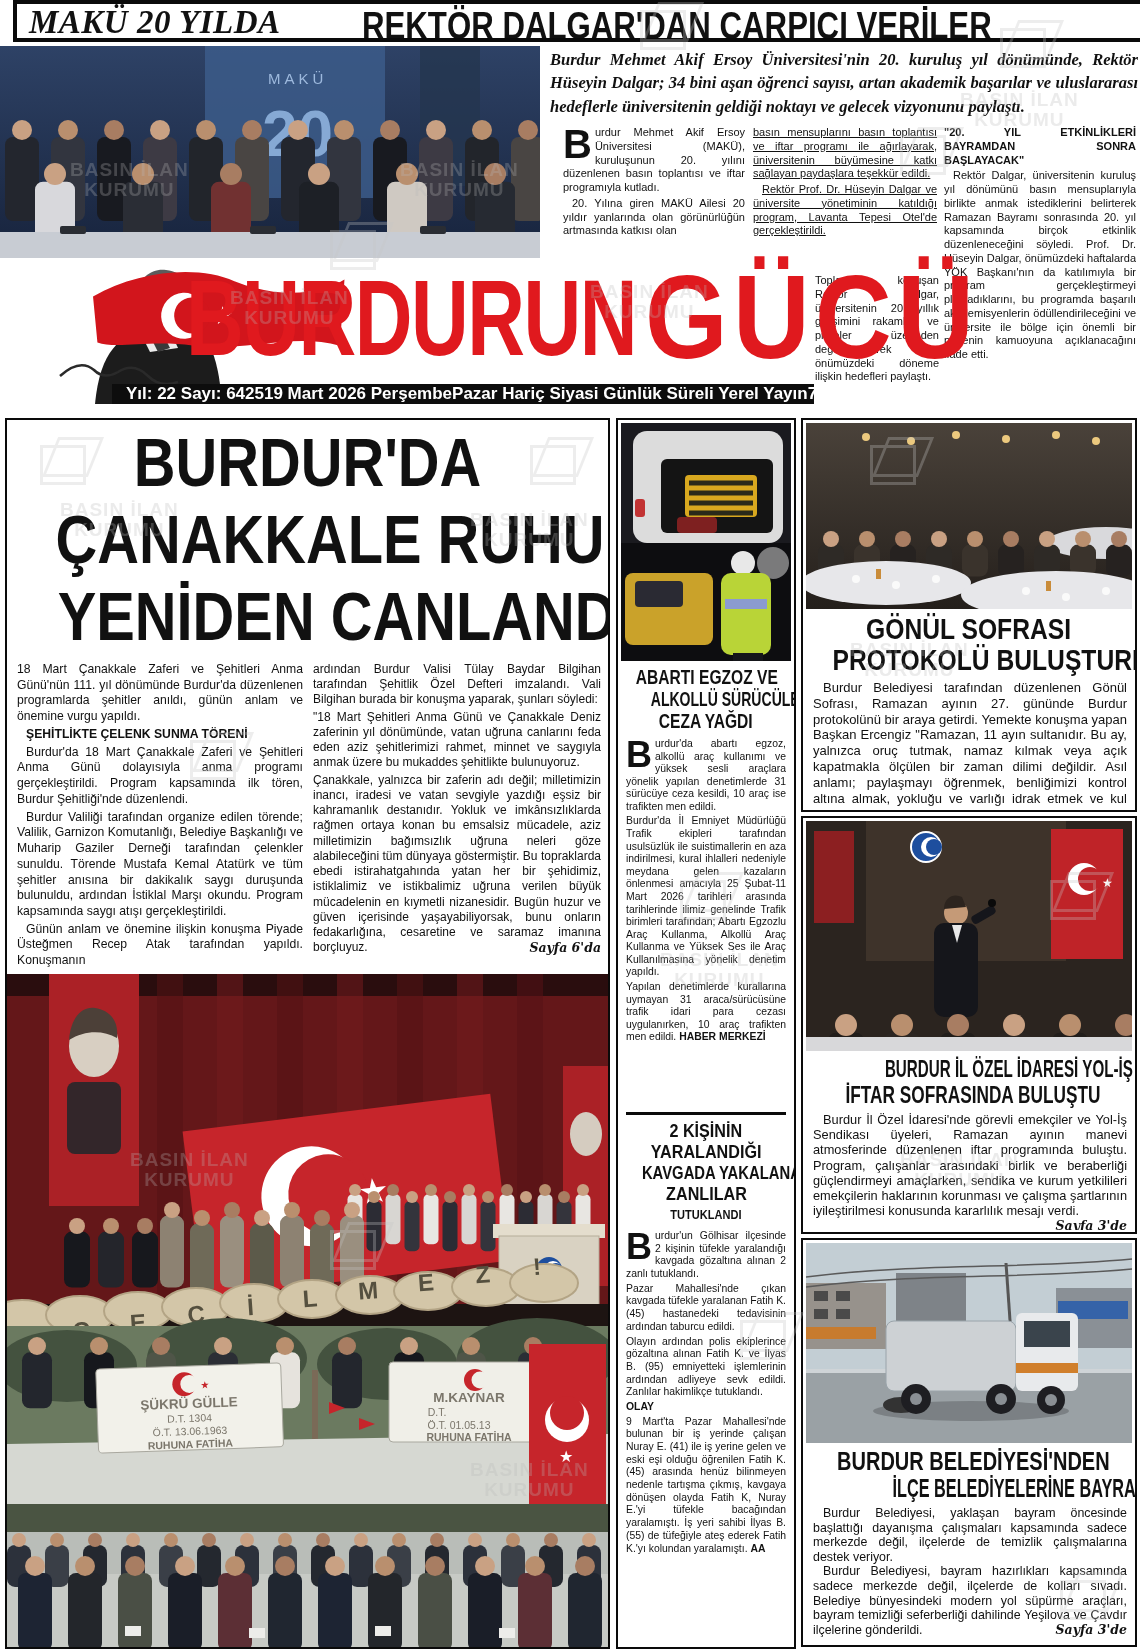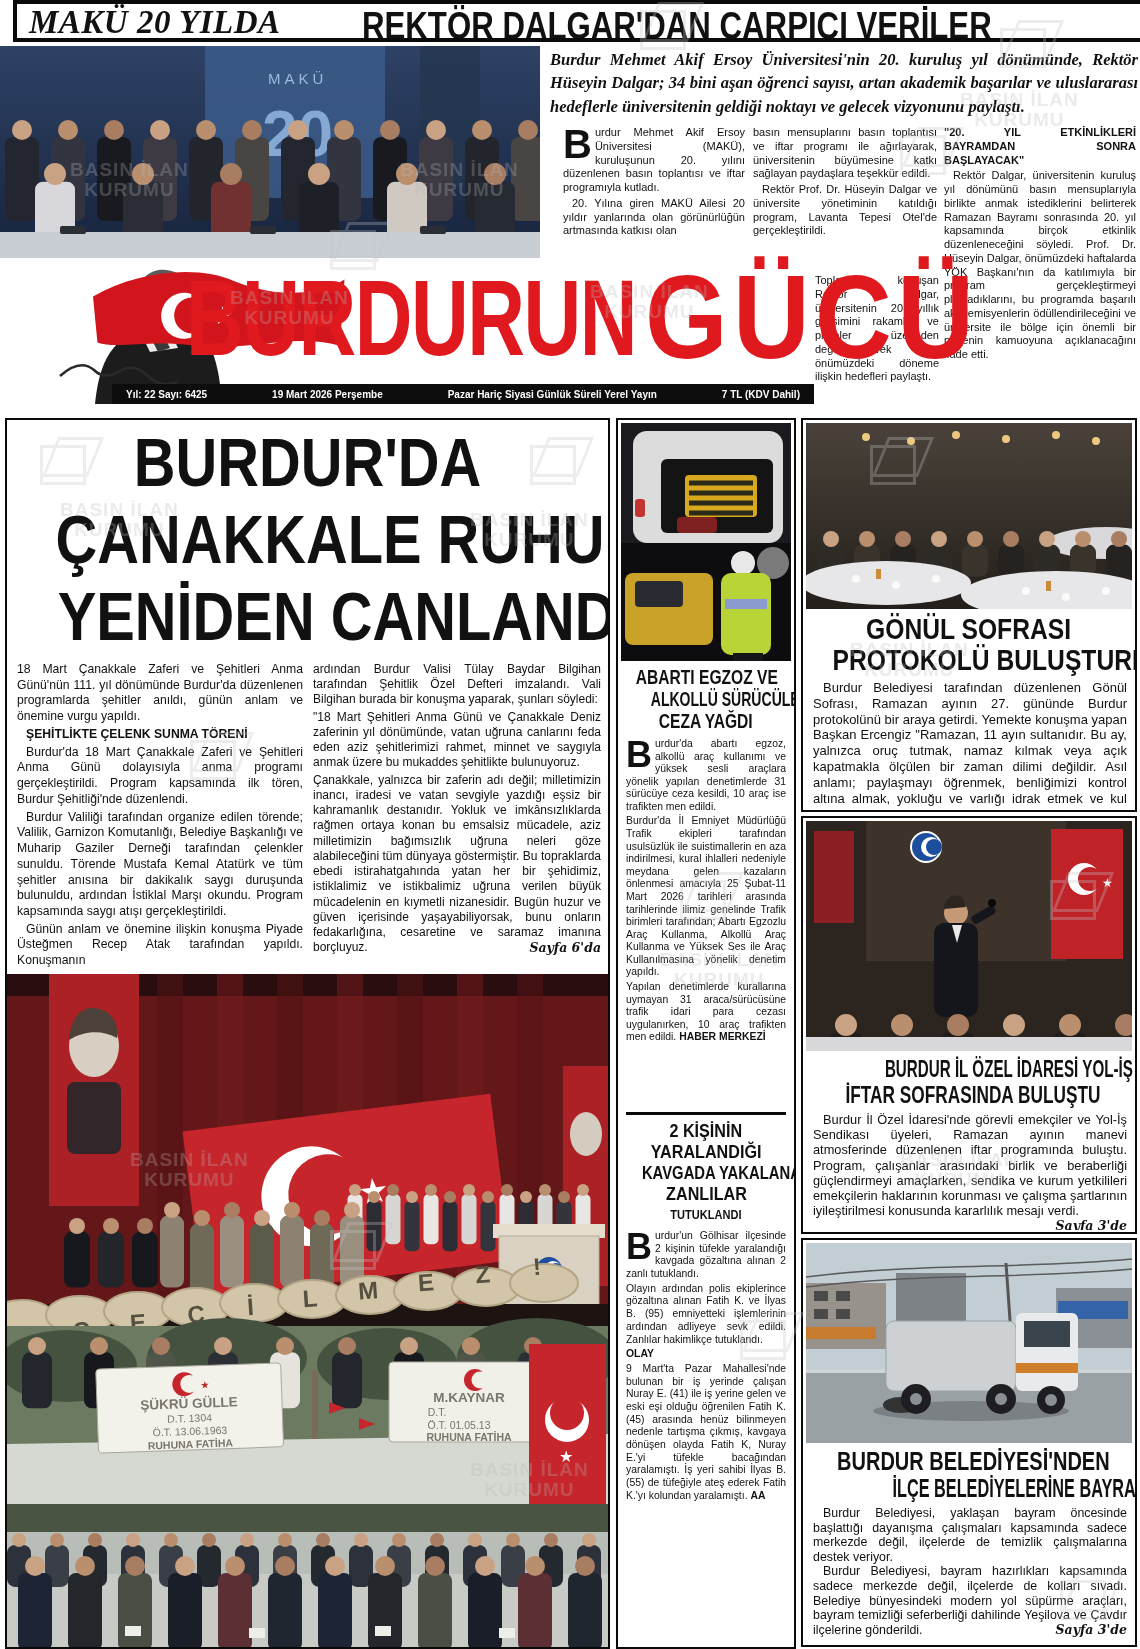--- a/index.html
+++ b/index.html
@@ -21,21 +21,21 @@
             font-style:italic;font-weight:bold;font-size:16.5px;line-height:1.42;text-align:justify;}
   .bodytxt{font-size:11px;line-height:1.25;text-align:justify;}
   .bodytxt p{margin:0 0 2px 0;text-indent:9px;}
   .bodytxt p.noind{text-indent:0;}
   .dropcap{float:left;font-size:40px;line-height:.82;font-weight:bold;padding:2px 3px 0 0;text-indent:0;}
   .subhead{font-weight:bold;}
 
   
   .mast-bar{left:112px;top:384px;width:702px;height:20px;background:#0d0d0d;color:#fff;
             display:flex;align-items:center;justify-content:space-between;padding:0 14px;box-sizing:border-box;
-            font-size:10px;font-weight:bold;white-space:nowrap;}
+            font-size:17px;font-weight:bold;white-space:nowrap;}
   .logo-main{left:186px;top:264px;font-size:108px;font-weight:bold;color:#e0191e;line-height:1;letter-spacing:-2px;}
   .logo-accent{left:645px;top:258px;font-size:118px;font-weight:bold;color:#e0191e;line-height:1;letter-spacing:6px;}
   .logo-sub{left:800px;top:352px;font-size:33px;font-weight:bold;color:#e0191e;letter-spacing:6px;}
 
   
   .nbox{border:2px solid #0a0a0a;background:#fff;box-sizing:border-box;overflow:hidden;}
   .left-box{left:5px;top:418px;width:605px;height:1231px;}
   .mid-box{left:616px;top:418px;width:180px;height:1231px;}
   .rbox1{left:801px;top:418px;width:336px;height:394px;}
   .rbox2{left:801px;top:816px;width:336px;height:418px;}
@@ -135,21 +135,21 @@
     <rect x="420" y="180" width="26" height="8" rx="2" fill="#2a2d33"></rect>
   </svg>
 
   <div class="abs lead-sub">Burdur Mehmet Akif Ersoy Üniversitesi'nin 20. kuruluş yıl dönümünde, Rektör Hüseyin Dalgar; 34 bini aşan öğrenci sayısı, artan akademik başarılar ve uluslararası hedeflerle üniversitenin geldiği noktayı ve gelecek vizyonunu paylaştı.</div>
 
   <div class="abs bodytxt" style="left:563px;top:126px;width:182px;height:150px;overflow:hidden;">
     <p class="noind"><span class="dropcap">B</span><span>urdur Mehmet Akif Ersoy Üniversitesi (MAKÜ), kuruluşunun 20. yılını düzenlenen basın toplantısı ve iftar programıyla kutladı.</span></p>
     <p><span>20. Yılına giren MAKÜ Ailesi 20 yıldır yanlarında olan görünürlüğün artmasında katkısı olan</span></p>
   </div>
 
-  <div class="abs bodytxt" style="left:753px;top:126px;width:184px;height:132px;overflow:hidden;">
+  <div class="abs bodytxt" style="left:753px;top:126px;width:184px;height:132px;overflow:hidden;text-decoration:underline;">
     <p class="noind"><span>basın mensuplarını basın toplantısı ve iftar programı ile ağırlayarak, üniversitenin büyümesine katkı sağlayan paydaşlara teşekkür edildi.</span></p>
     <p><span>Rektör Prof. Dr. Hüseyin Dalgar ve üniversite yönetiminin katıldığı program, Lavanta Tepesi Otel'de gerçekleştirildi.</span></p>
   </div>
 
   <div class="abs bodytxt" style="left:815px;top:254px;width:124px;height:154px;overflow:hidden;margin-top:20px;">
     <p class="noind"><span>Toplantıda konuşan Rektör Dalgar, üniversitenin 20 yıllık gelişimini rakamlar ve projeler üzerinden değerlendirerek önümüzdeki döneme ilişkin hedefleri paylaştı.</span></p>
   </div>
 
   <div class="abs bodytxt" style="left:944px;top:126px;width:192px;height:288px;overflow:hidden;">
     <p class="noind subhead">"20. YIL ETKİNLİKLERİ BAYRAMDAN SONRA BAŞLAYACAK"</p>
@@ -504,20 +504,21 @@
     <div class="m-headline" style="top:700px;line-height:21px;">
       <span class="ln" style="font-size:19px;"><span class="cond" style="transform:scaleX(.85);">2 KİŞİNİN</span></span>
       <span class="ln" style="font-size:19px;"><span class="cond" style="transform:scaleX(.85);">YARALANDIĞI</span></span>
       <span class="ln" style="font-size:19px;"><span class="cond" style="transform:scaleX(.78);">KAVGADA YAKALANAN</span></span>
       <span class="ln" style="font-size:19px;"><span class="cond" style="transform:scaleX(.85);">ZANLILAR</span></span>
       <span class="ln" style="font-size:13px;"><span class="cond" style="transform:scaleX(.85);">TUTUKLANDI</span></span>
     </div>
 
     <div class="abs bodytxt" style="left:8px;top:810px;width:160px;height:412px;overflow:hidden;font-size:10.4px;line-height:1.22;">
       <p class="noind"><span class="dropcap" style="font-size:36px;">B</span><span>urdur'un Gölhisar ilçesinde 2 kişinin tüfekle yaralandığı kavgada gözaltına alınan 2 zanlı tutuklandı.</span></p>
+      <p class="noind"><span>Pazar Mahallesi'nde çıkan kavgada tüfekle yaralanan Fatih K. (45) hastanedeki tedavisinin ardından taburcu edildi.</span></p>
       <p class="noind"><span>Olayın ardından polis ekiplerince gözaltına alınan Fatih K. ve İlyas B. (95) emniyetteki işlemlerinin ardından adliyeye sevk edildi. Zanlılar hakimlikçe tutuklandı.</span></p>
       <p class="noind subhead">OLAY</p>
       <p class="noind"><span>9 Mart'ta Pazar Mahallesi'nde bulunan bir iş yerinde çalışan Nuray E. (41) ile iş yerine gelen ve eski eşi olduğu öğrenilen Fatih K. (45) arasında henüz bilinmeyen nedenle tartışma çıkmış, kavgaya dönüşen olayda Fatih K, Nuray E.'yi tüfekle bacağından yaralamıştı. İş yeri sahibi İlyas B. (55) de tüfeğiyle ateş ederek Fatih K.'yı kolundan yaralamıştı.</span> <span class="byline">AA</span></p>
     </div>
   </div>
 
   <div class="abs nbox rbox1">
     <svg class="abs" style="left:3px;top:3px;" width="326" height="186" viewBox="0 0 326 186">
       <defs>
           <linearGradient id="pg3" x1="0" y1="0" x2="0" y2="1">

